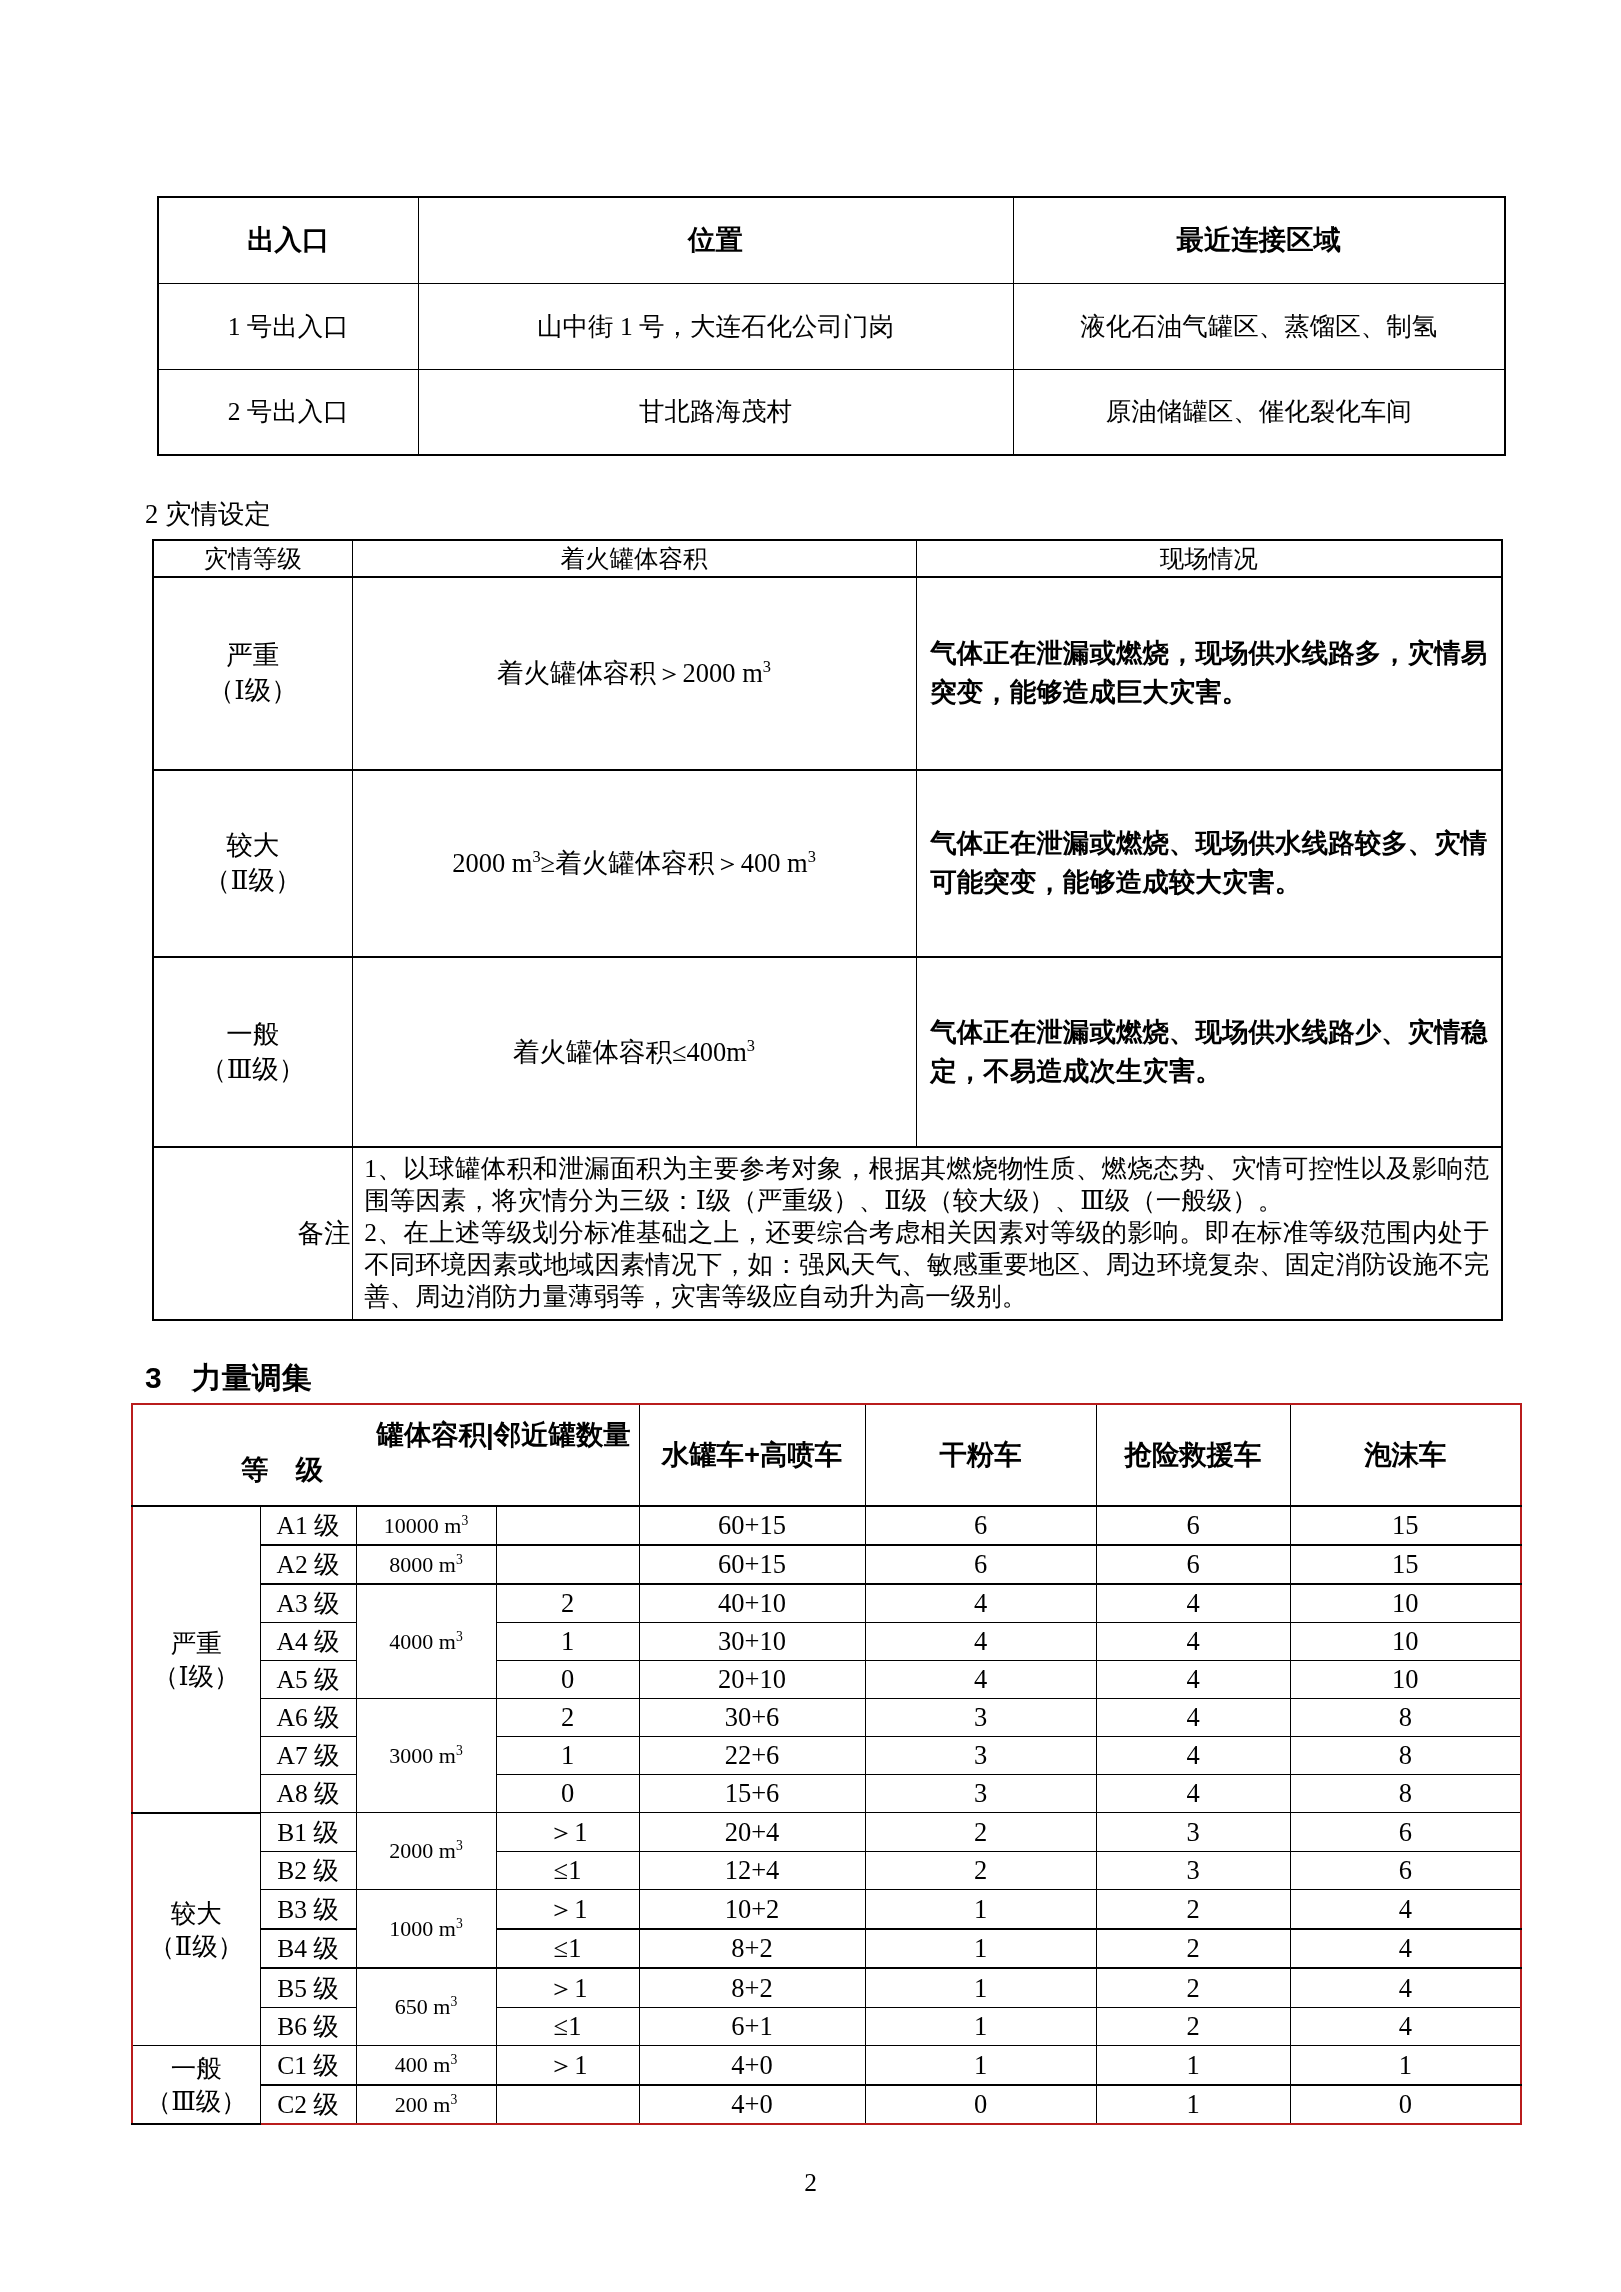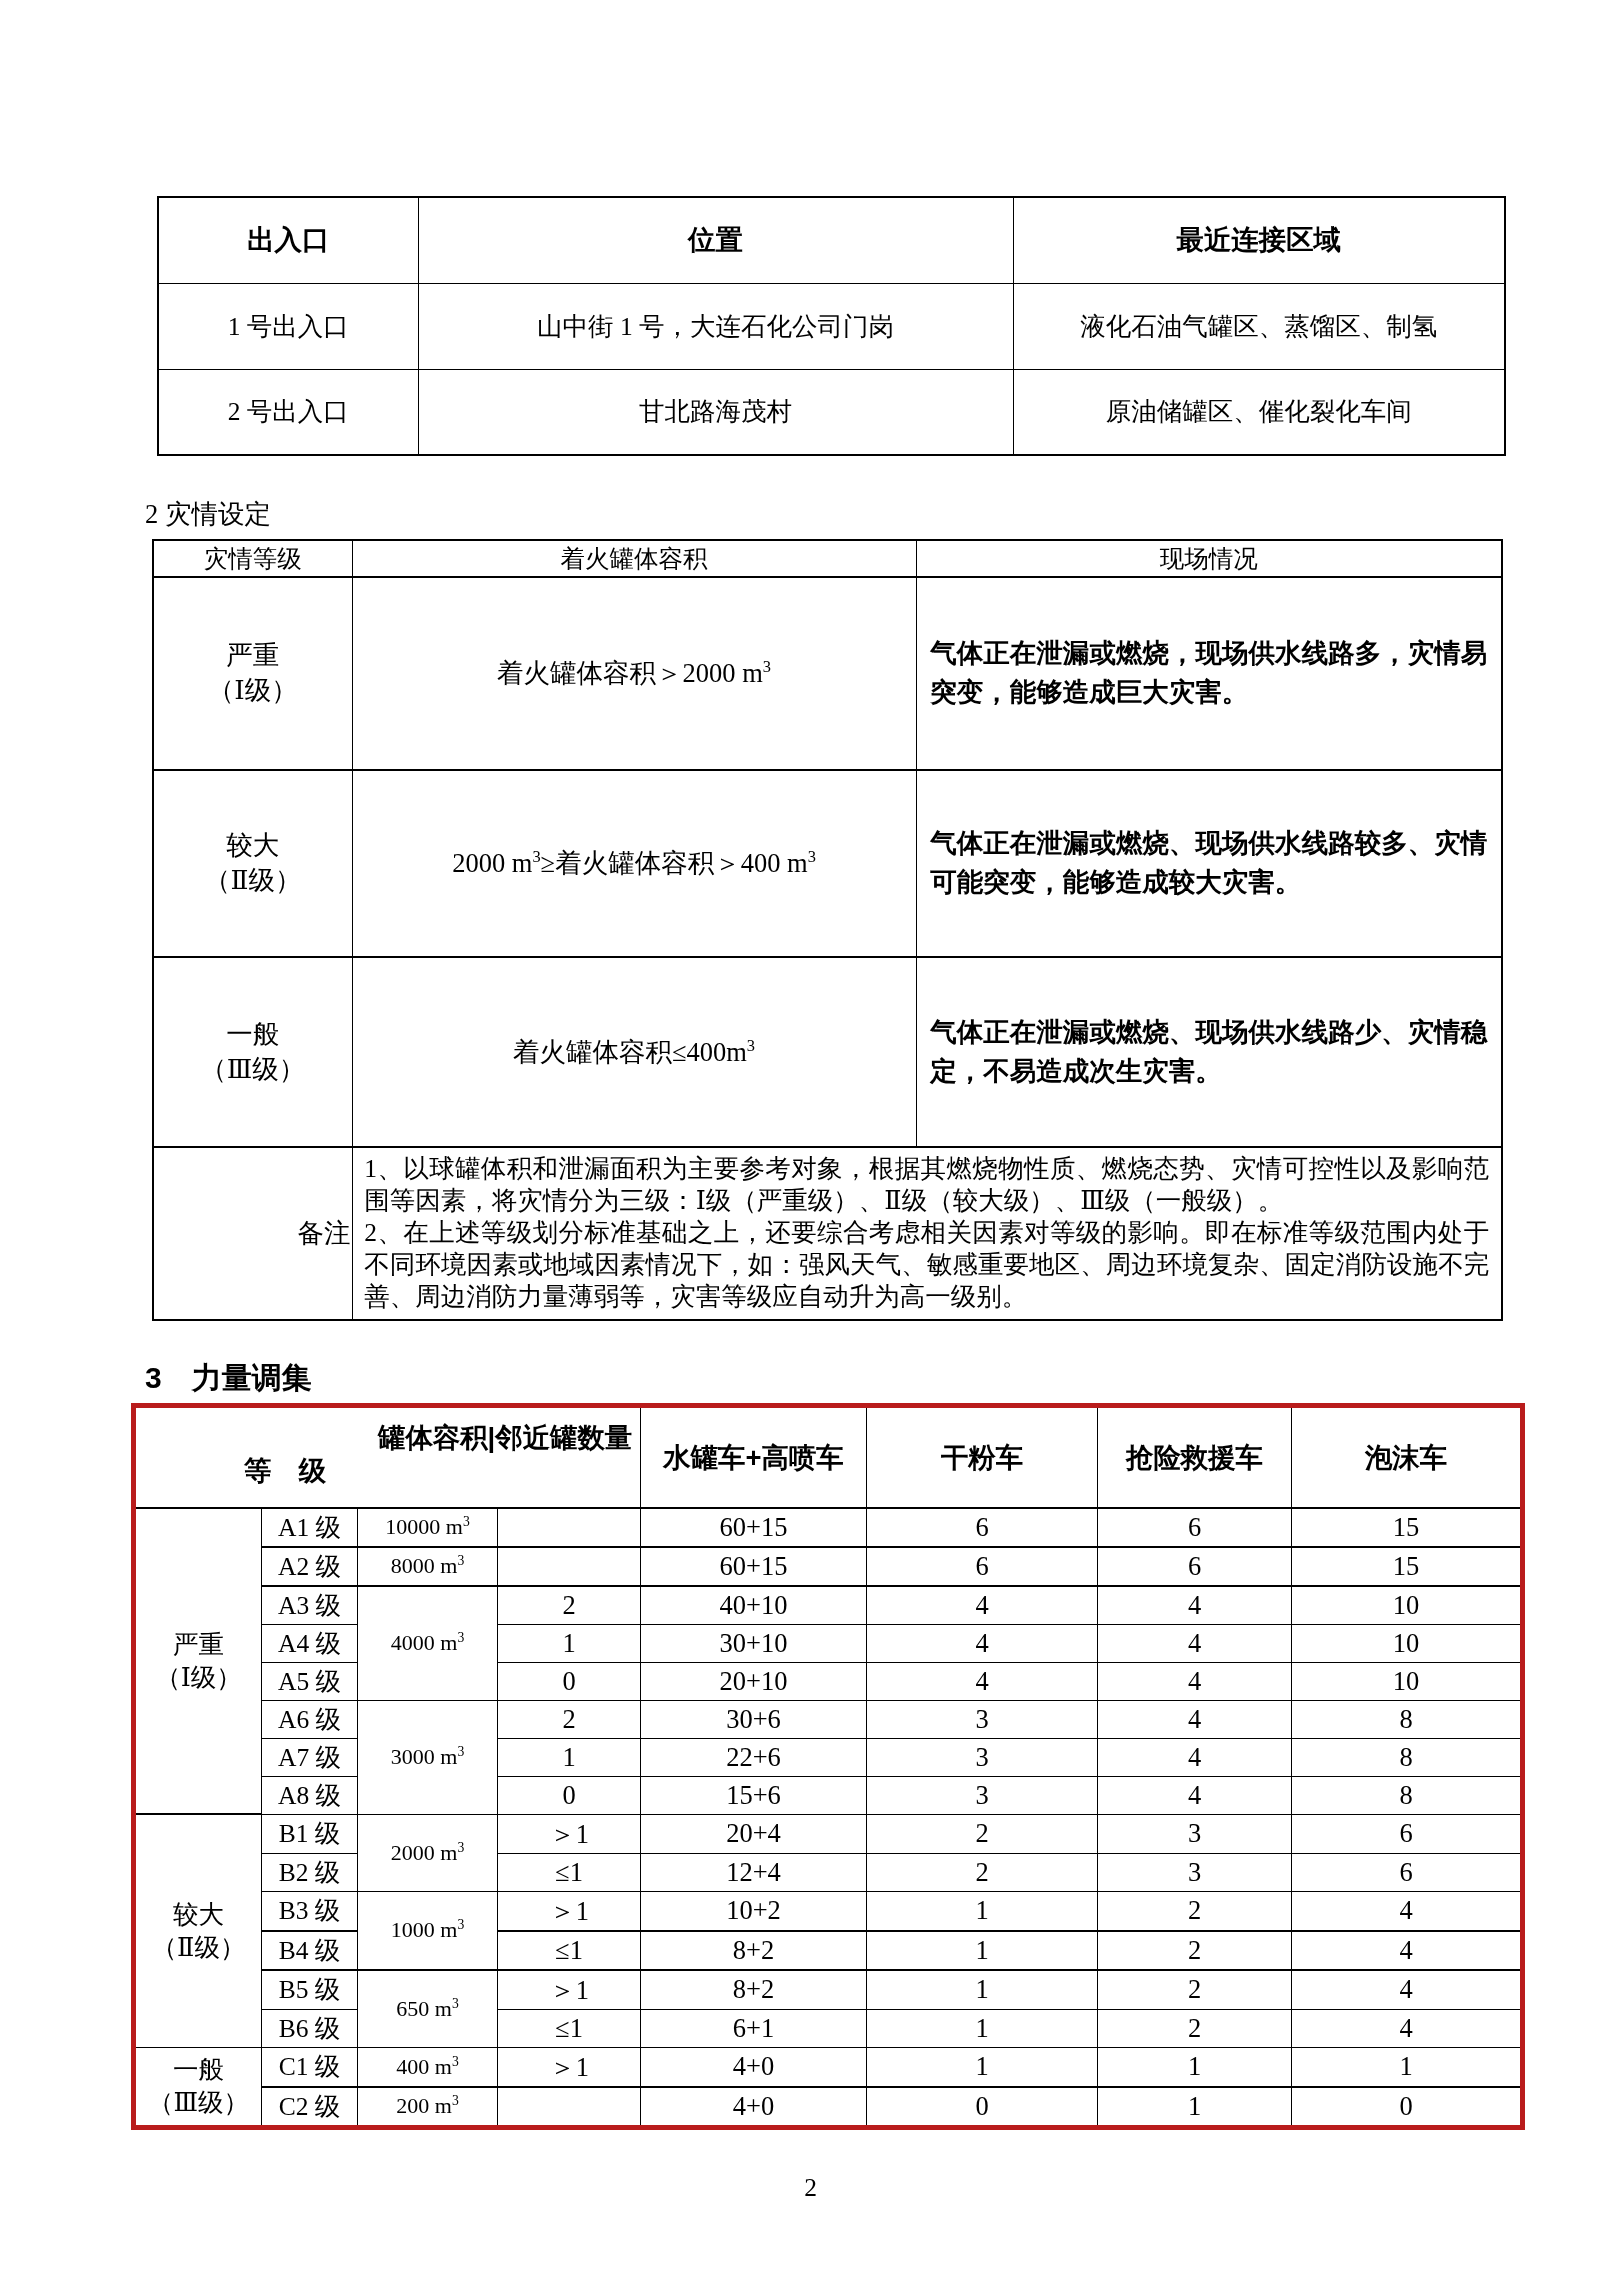--- a/index.html
+++ b/index.html
@@ -96,21 +96,21 @@
     font-family: "Liberation Sans", sans-serif;
     font-weight: bold;
     font-size: 30px;
     line-height: 35px;
   }
 
   
   .t3 {
     margin: 8.8px 0 0 131px;
     width: 1391px;
-    border: 5px solid #b91c1c;
+    border: 2px solid #b91c1c;
   }
   .t3 th, .t3 td { border: 1px solid #000; text-align: center; }
   .t3 thead tr { height: 102px; }
   .t3 thead th { border-bottom-width: 2.9px; }
   .t3 .vehicle-header {
     font-family: "Liberation Sans", sans-serif;
     font-weight: bold;
     font-size: 27.4px;
   }
   .t3 .corner-cell { position: relative; }

